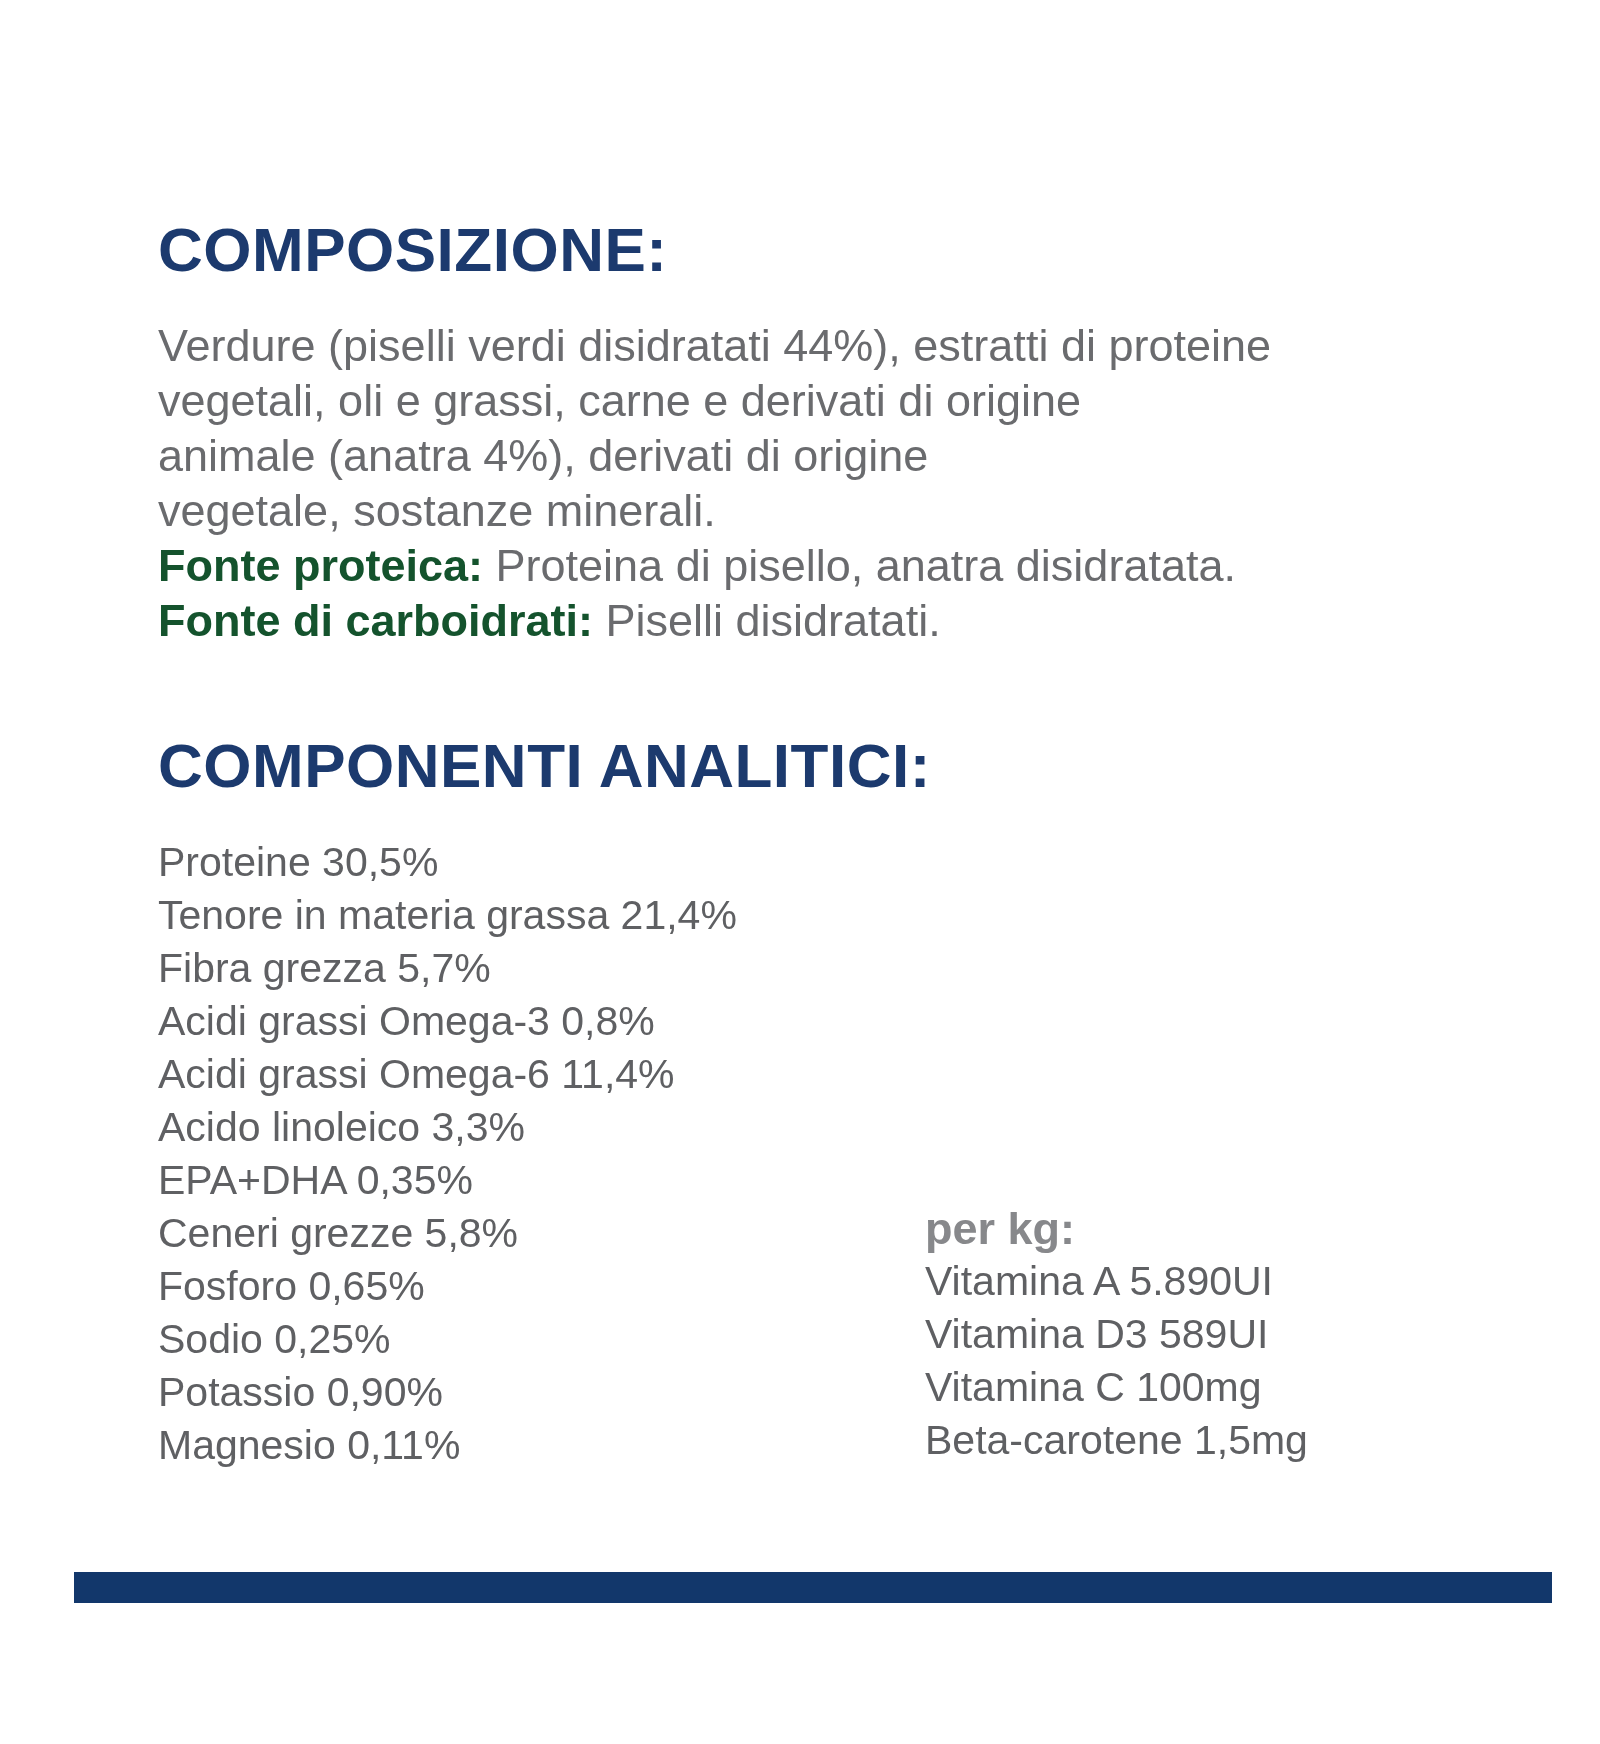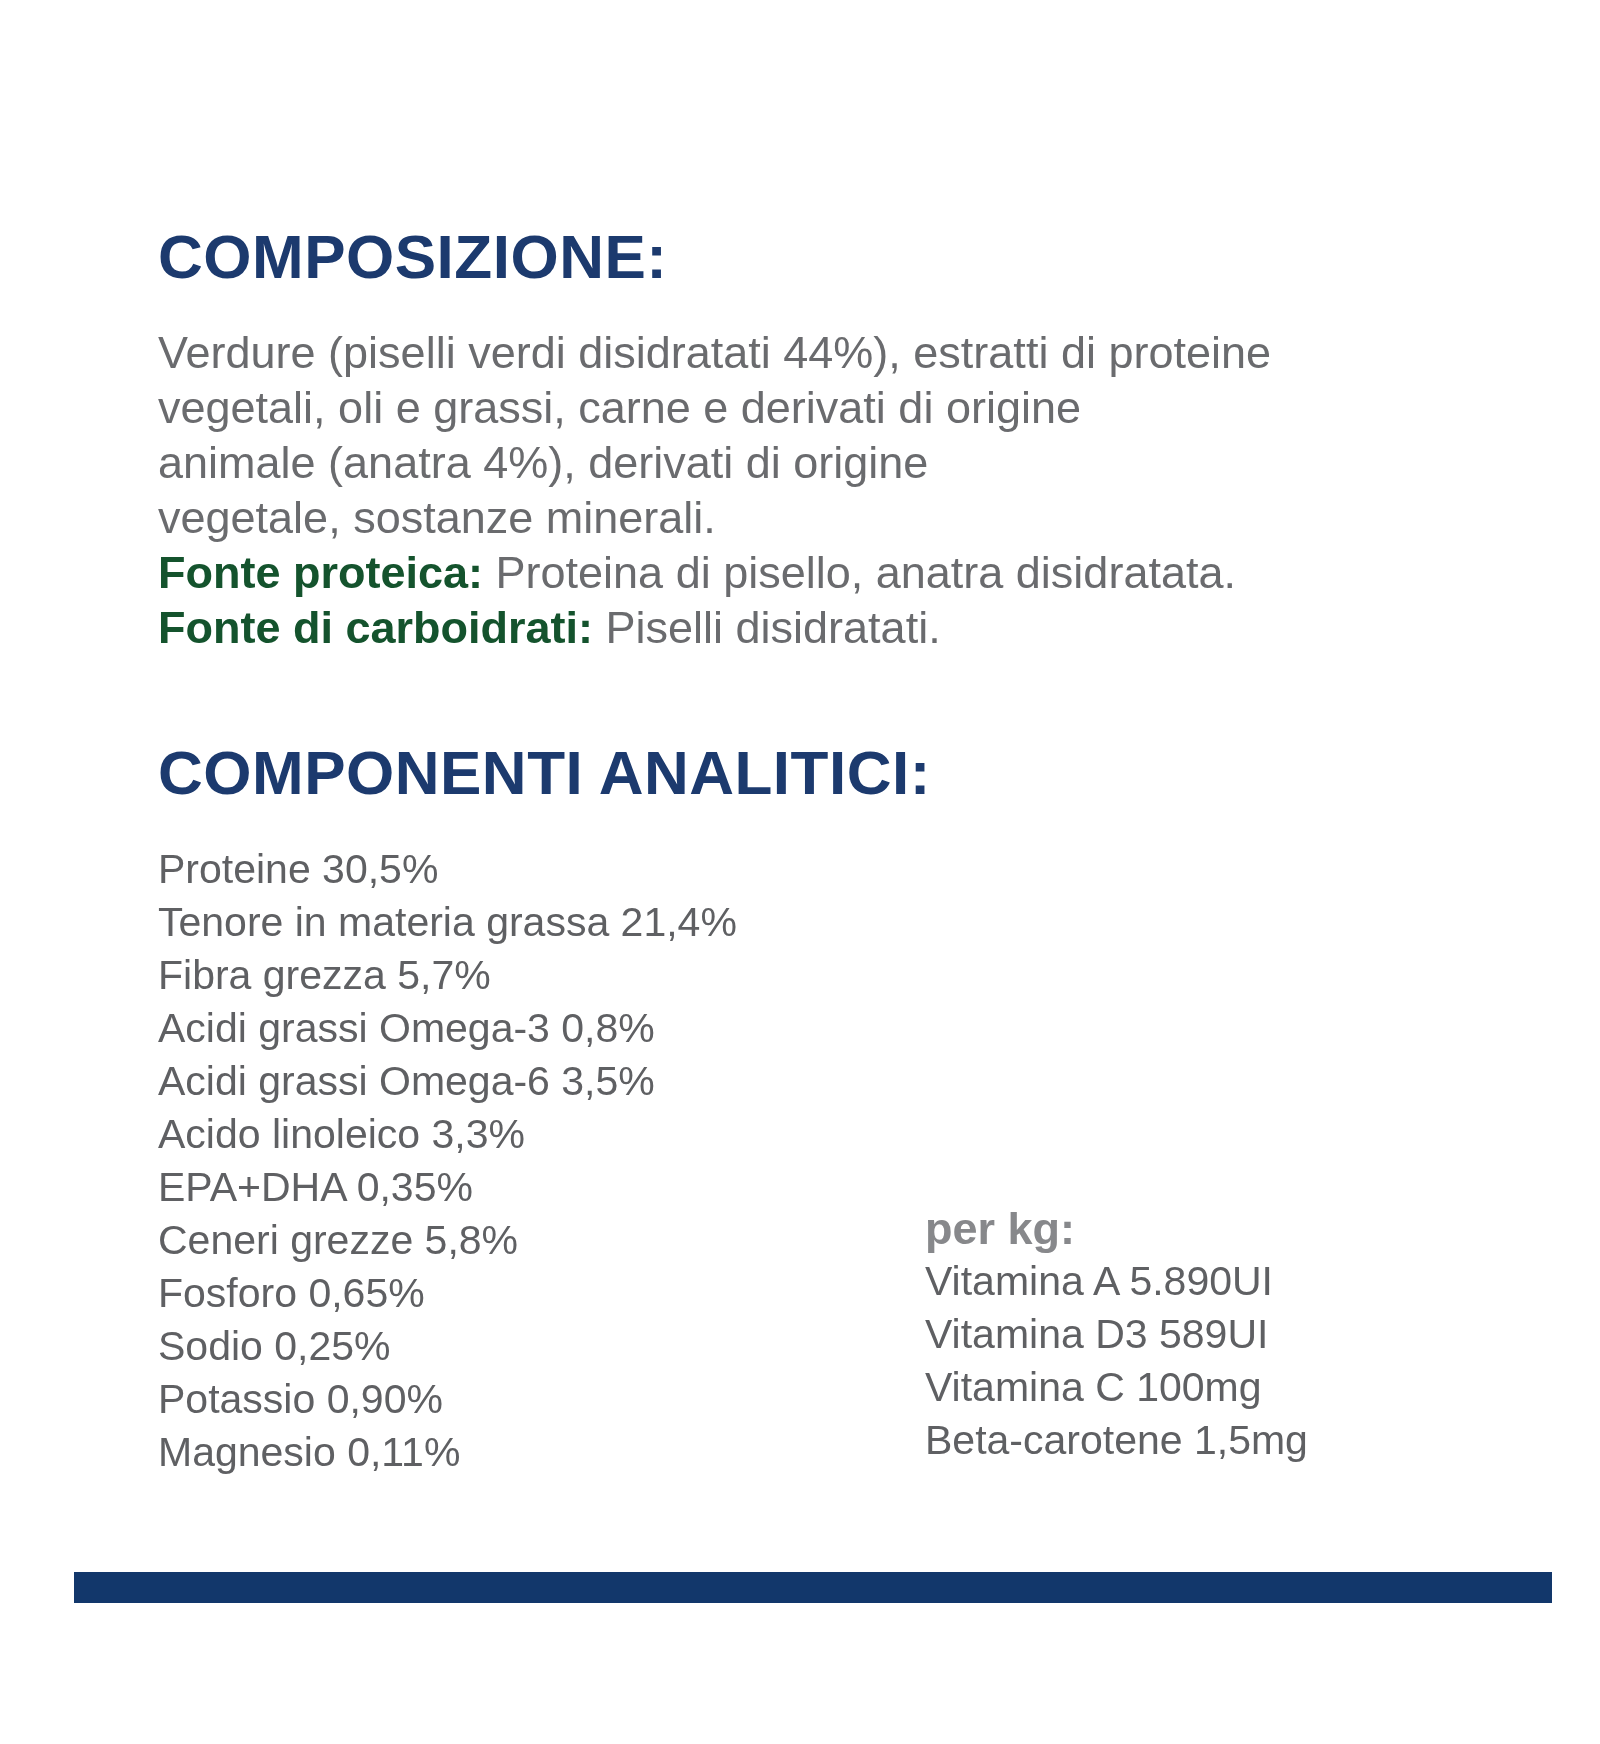--- a/index.html
+++ b/index.html
@@ -10,21 +10,20 @@
   .page {
     position: relative;
     width: 1600px;
     height: 1744px;
     background: #ffffff;
     font-family: "Liberation Sans", sans-serif;
     overflow: hidden;
   }
   .content {
     padding: 218px 0 0 158px;
-    margin-top: 7px;
   }
   .section-title {
     margin: 0;
     font-size: 62px;
     line-height: 64px;
     font-weight: 700;
     letter-spacing: 0.5px;
     color: #1c3a6e;
   }
   .intro {
@@ -88,21 +87,21 @@
       <div class="line"><span class="bold-label">Fonte di carboidrati:</span><span> Piselli disidratati.</span></div>
     </div>
 
     <h1 class="section-title analytics-title">COMPONENTI ANALITICI:</h1>
 
     <div class="analytics-list">
         <div class="line">Proteine 30,5%</div>
         <div class="line">Tenore in materia grassa 21,4%</div>
         <div class="line">Fibra grezza 5,7%</div>
         <div class="line">Acidi grassi Omega-3 0,8%</div>
-        <div class="line">Acidi grassi Omega-6 3,5%</div>
+        <div class="line">Acidi grassi Omega-6 11,4%</div>
         <div class="line">Acido linoleico 3,3%</div>
         <div class="line">EPA+DHA 0,35%</div>
         <div class="line">Ceneri grezze 5,8%</div>
         <div class="line">Fosforo 0,65%</div>
         <div class="line">Sodio 0,25%</div>
         <div class="line">Potassio 0,90%</div>
         <div class="line">Magnesio 0,11%</div>
       </div>
 
   </div>

